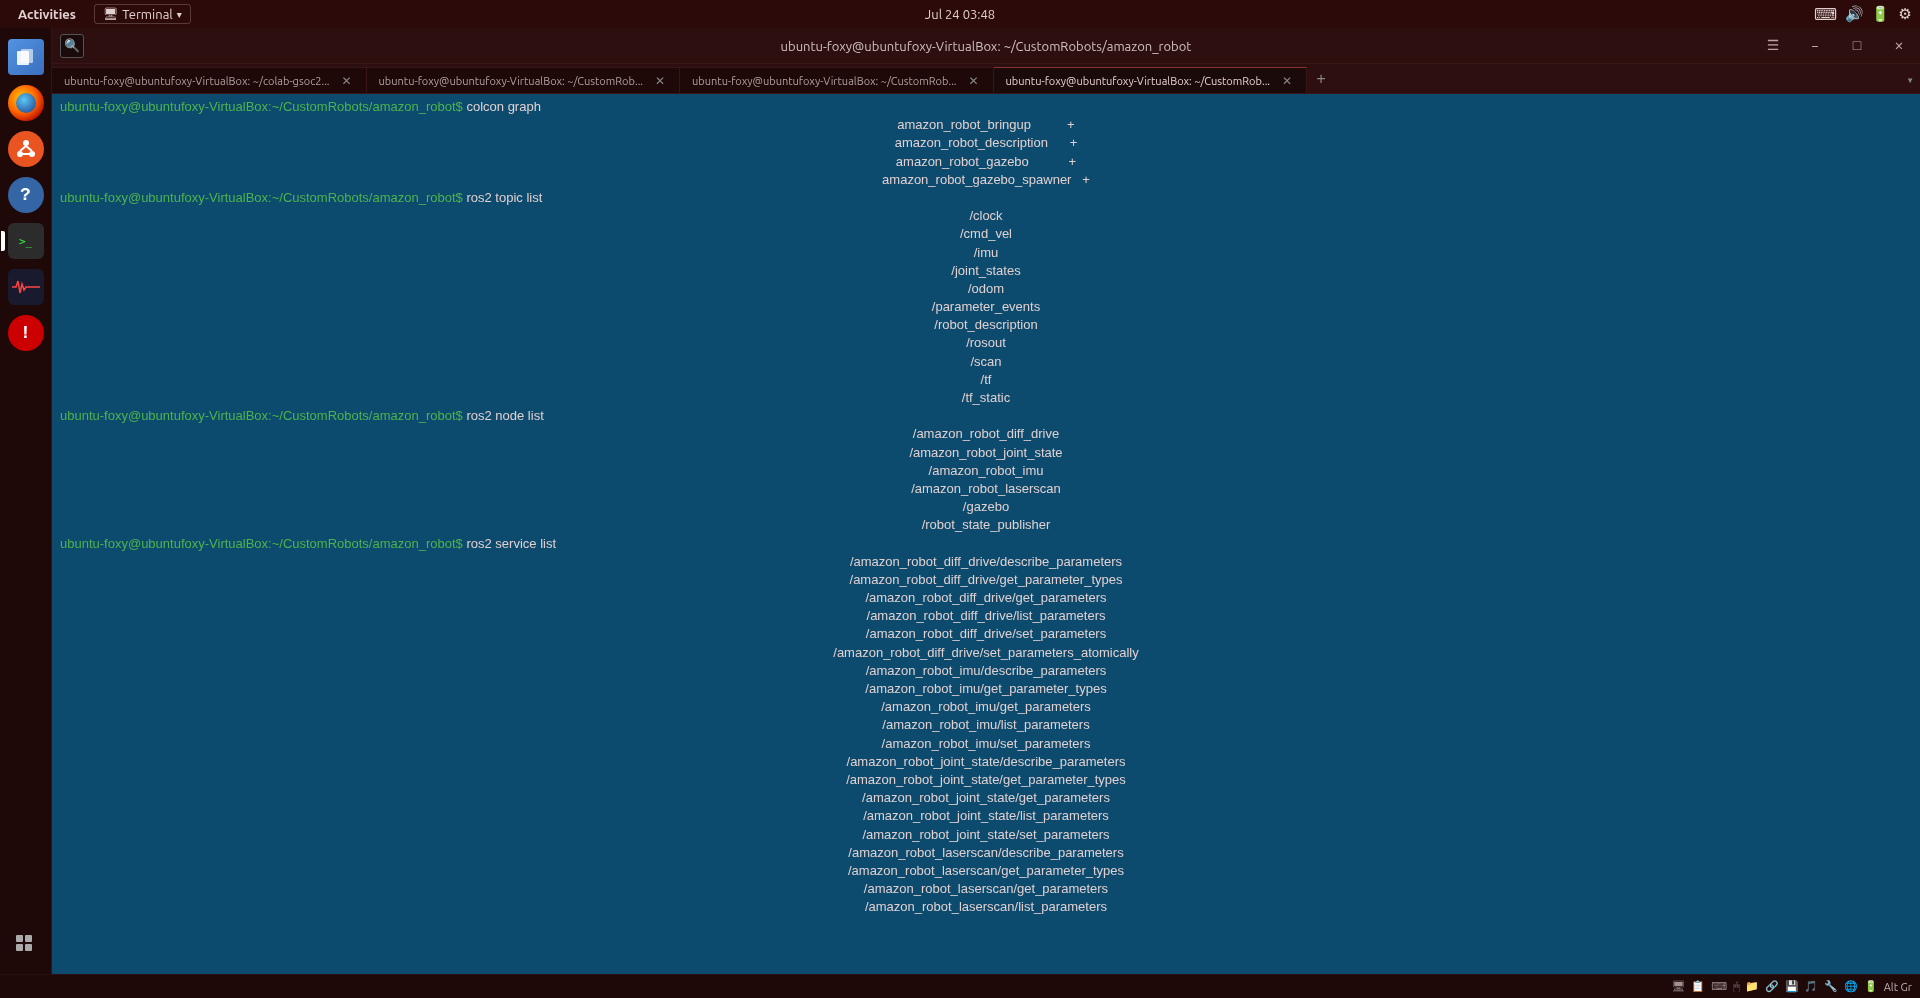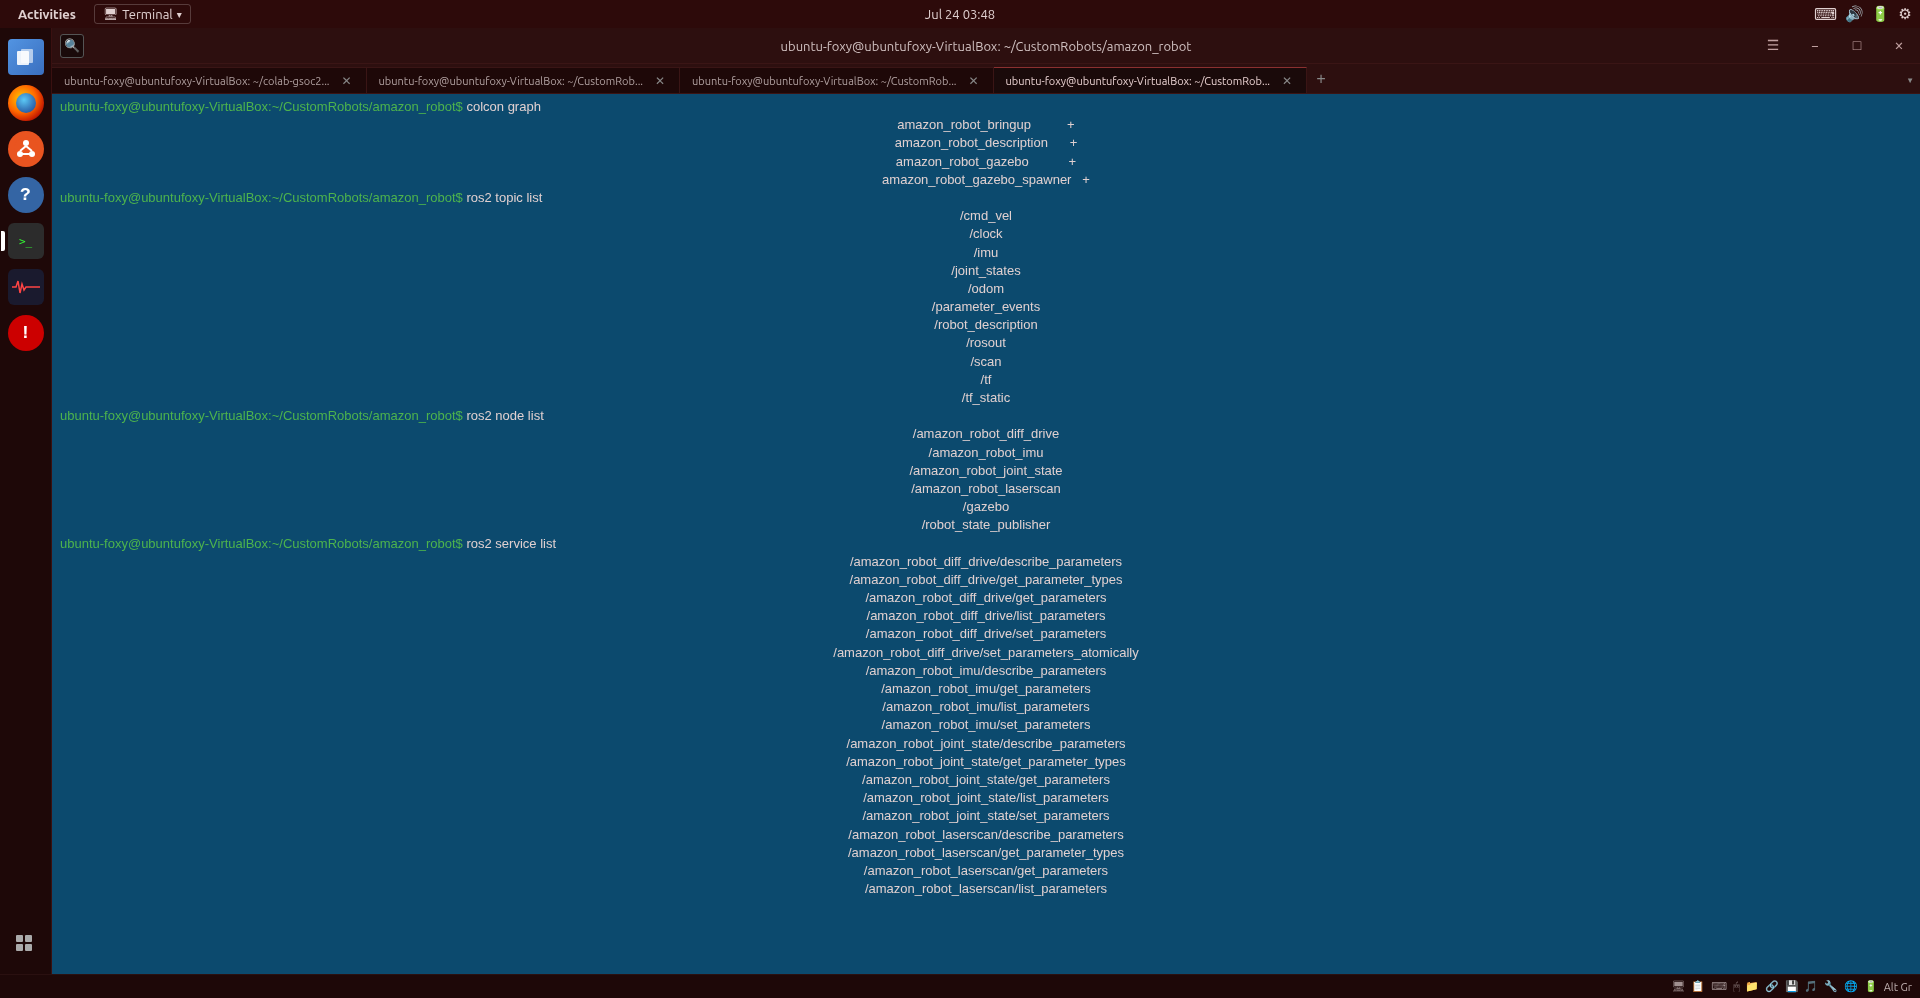--- a/index.html
+++ b/index.html
@@ -511,52 +511,53 @@
         <span class="prompt">ubuntu-foxy@ubuntufoxy-VirtualBox:~/CustomRobots/amazon_robot$&nbsp;</span><span class="cmd">colcon graph</span>
       </div>
       <div class="output-line">amazon_robot_bringup          +</div>
       <div class="output-line">amazon_robot_description      +</div>
       <div class="output-line">amazon_robot_gazebo           +</div>
       <div class="output-line">amazon_robot_gazebo_spawner   +</div>
 
       <div>
         <span class="prompt">ubuntu-foxy@ubuntufoxy-VirtualBox:~/CustomRobots/amazon_robot$&nbsp;</span><span class="cmd">ros2 topic list</span>
       </div>
+      <div class="output-line">/clock</div>
       <div class="output-line">/cmd_vel</div>
-      <div class="output-line">/clock</div>
       <div class="output-line">/imu</div>
       <div class="output-line">/joint_states</div>
       <div class="output-line">/odom</div>
       <div class="output-line">/parameter_events</div>
       <div class="output-line">/robot_description</div>
       <div class="output-line">/rosout</div>
       <div class="output-line">/scan</div>
       <div class="output-line">/tf</div>
       <div class="output-line">/tf_static</div>
 
       <div>
         <span class="prompt">ubuntu-foxy@ubuntufoxy-VirtualBox:~/CustomRobots/amazon_robot$&nbsp;</span><span class="cmd">ros2 node list</span>
       </div>
       <div class="output-line">/amazon_robot_diff_drive</div>
+      <div class="output-line">/amazon_robot_joint_state</div>
       <div class="output-line">/amazon_robot_imu</div>
-      <div class="output-line">/amazon_robot_joint_state</div>
       <div class="output-line">/amazon_robot_laserscan</div>
       <div class="output-line">/gazebo</div>
       <div class="output-line">/robot_state_publisher</div>
 
       <div>
         <span class="prompt">ubuntu-foxy@ubuntufoxy-VirtualBox:~/CustomRobots/amazon_robot$&nbsp;</span><span class="cmd">ros2 service list</span>
       </div>
       <div class="output-line">/amazon_robot_diff_drive/describe_parameters</div>
       <div class="output-line">/amazon_robot_diff_drive/get_parameter_types</div>
       <div class="output-line">/amazon_robot_diff_drive/get_parameters</div>
       <div class="output-line">/amazon_robot_diff_drive/list_parameters</div>
       <div class="output-line">/amazon_robot_diff_drive/set_parameters</div>
       <div class="output-line">/amazon_robot_diff_drive/set_parameters_atomically</div>
       <div class="output-line">/amazon_robot_imu/describe_parameters</div>
+      <div class="output-line">/amazon_robot_imu/get_parameter_types</div>
       <div class="output-line">/amazon_robot_imu/get_parameters</div>
       <div class="output-line">/amazon_robot_imu/list_parameters</div>
       <div class="output-line">/amazon_robot_imu/set_parameters</div>
       <div class="output-line">/amazon_robot_joint_state/describe_parameters</div>
       <div class="output-line">/amazon_robot_joint_state/get_parameter_types</div>
       <div class="output-line">/amazon_robot_joint_state/get_parameters</div>
       <div class="output-line">/amazon_robot_joint_state/list_parameters</div>
       <div class="output-line">/amazon_robot_joint_state/set_parameters</div>
       <div class="output-line">/amazon_robot_laserscan/describe_parameters</div>
       <div class="output-line">/amazon_robot_laserscan/get_parameter_types</div>

